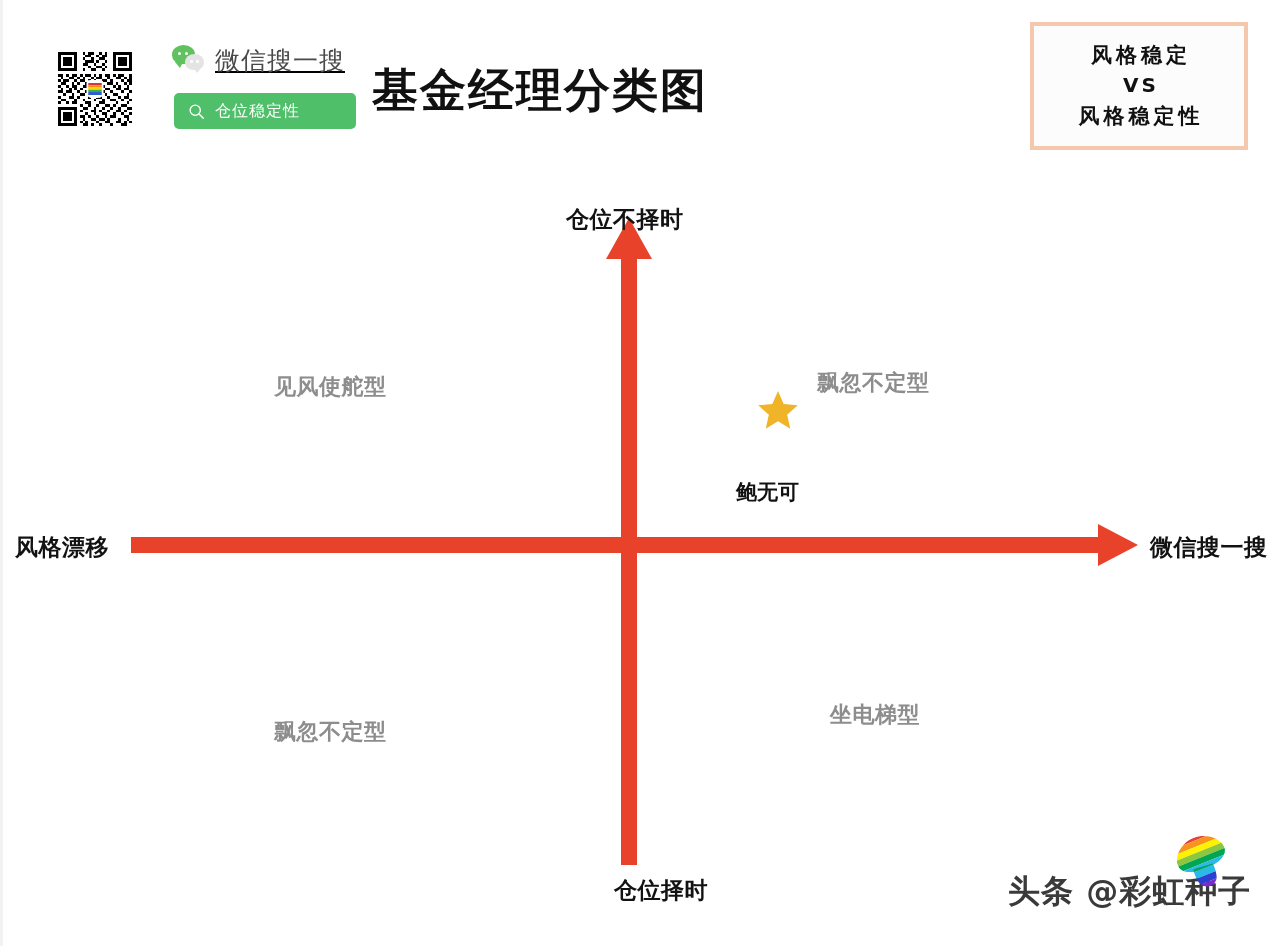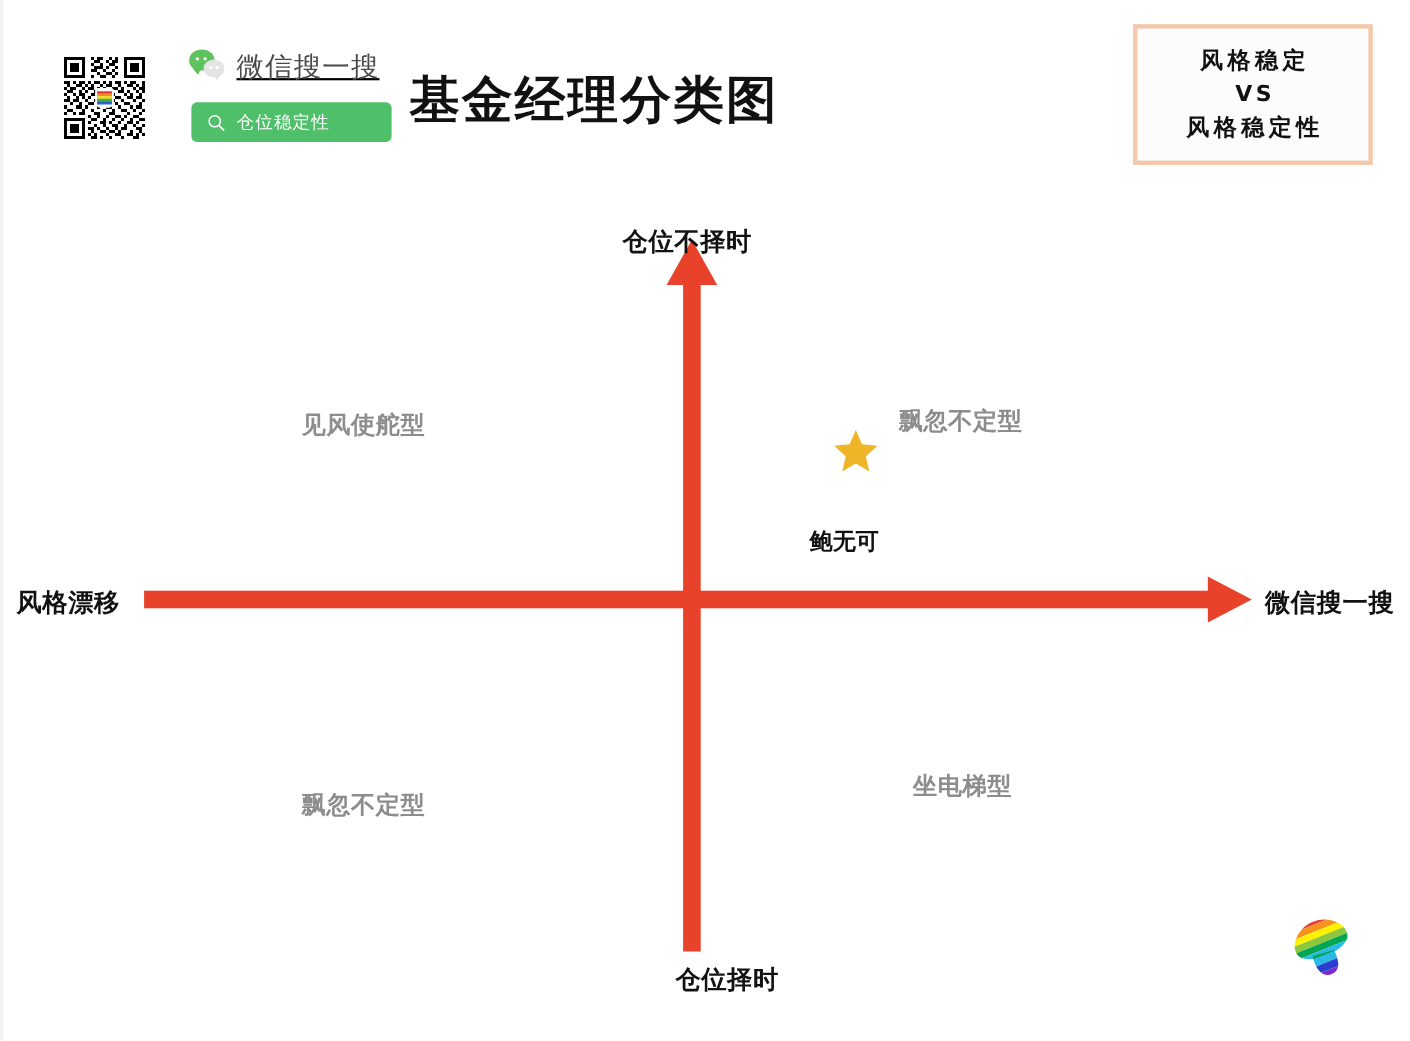--- a/index.html
+++ b/index.html
@@ -548,20 +548,23 @@
   <div class="quadrant-label" id="quadrant-top-left">见风使舵型</div>
   <div class="quadrant-label" id="quadrant-top-right">飘忽不定型</div>
   <div class="quadrant-label" id="quadrant-bottom-left">飘忽不定型</div>
   <div class="quadrant-label" id="quadrant-bottom-right">坐电梯型</div>
 
   <svg id="data-point-marker" viewBox="0 0 24 24">
     <polygon points="12,1.6 15.1,8.7 22.8,9.4 17,14.6 18.7,22.2 12,18.2 5.3,22.2 7,14.6 1.2,9.4 8.9,8.7" fill="#F0B429"></polygon>
   </svg>
   <div id="data-point-label">鲍无可</div>
 
+  <div id="watermark">
+    <span id="watermark-text">头条 @彩虹种子</span>
+  </div>
   <svg id="watermark-logo" viewBox="0 0 62 58">
     <defs>
       <clipPath id="capClip">
         <path d="M31 4 C44 4 56 14 56 24 C56 32 46 37 31 37 C16 37 6 32 6 24 C6 14 18 4 31 4 Z"></path>
       </clipPath>
       <clipPath id="stemClip">
         <path d="M19 33 C19 33 16 46 22 52 C27 57 36 55 38 48 C40 41 39 35 39 35 Z"></path>
       </clipPath>
     </defs>
     <g transform="rotate(-22 31 29)">

